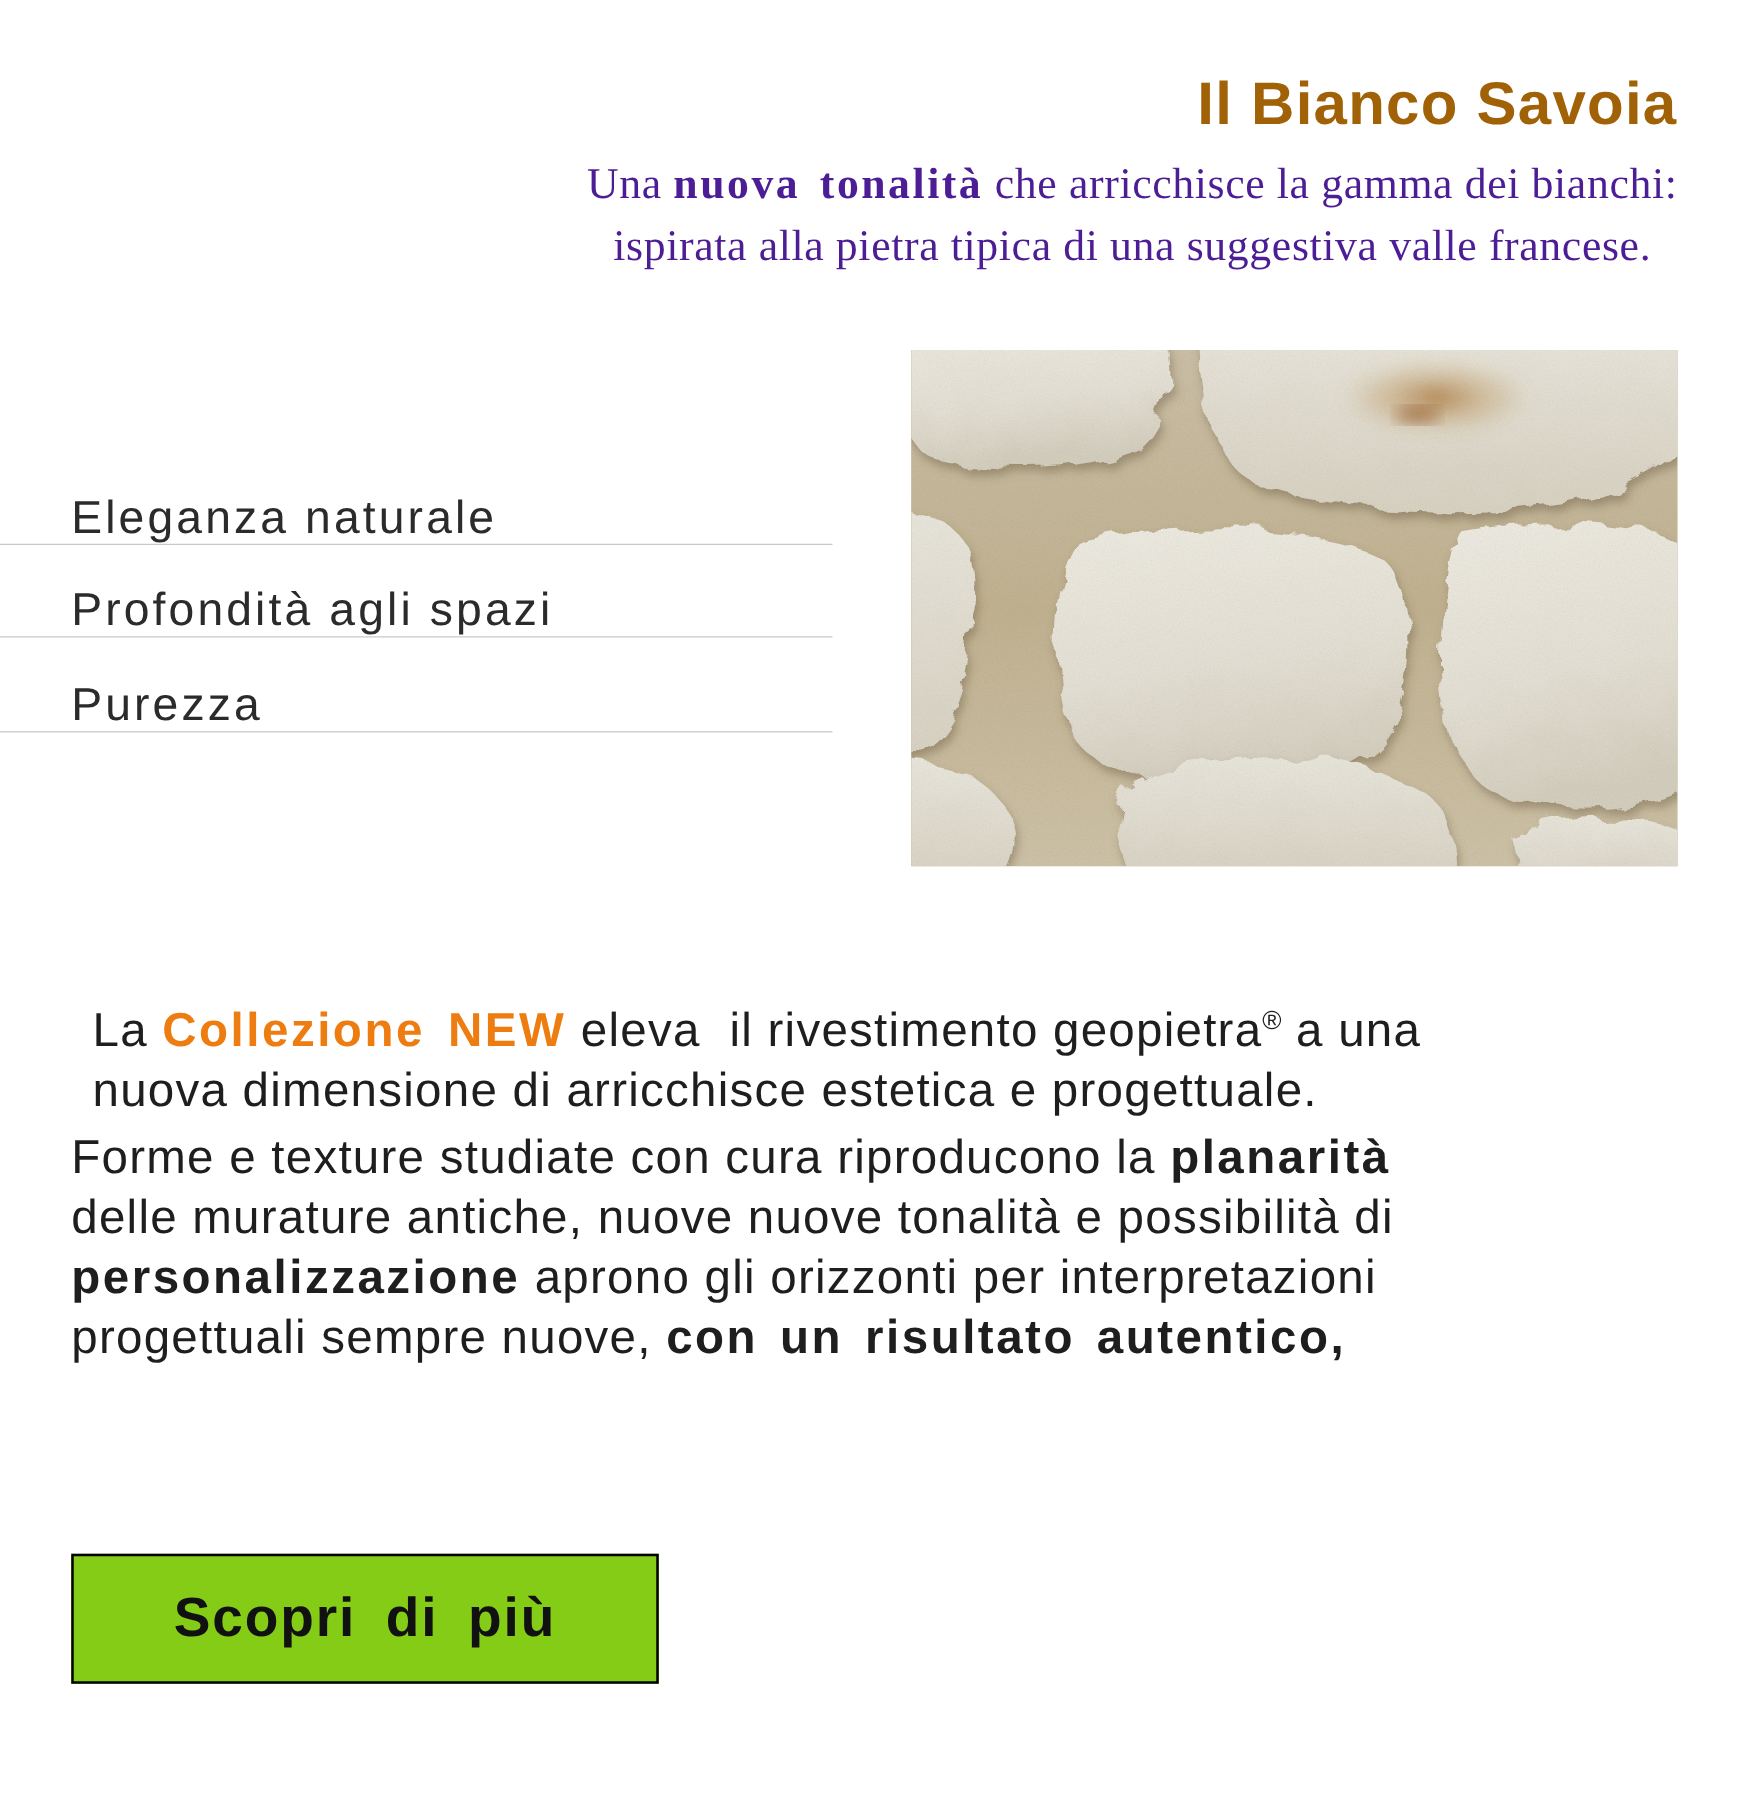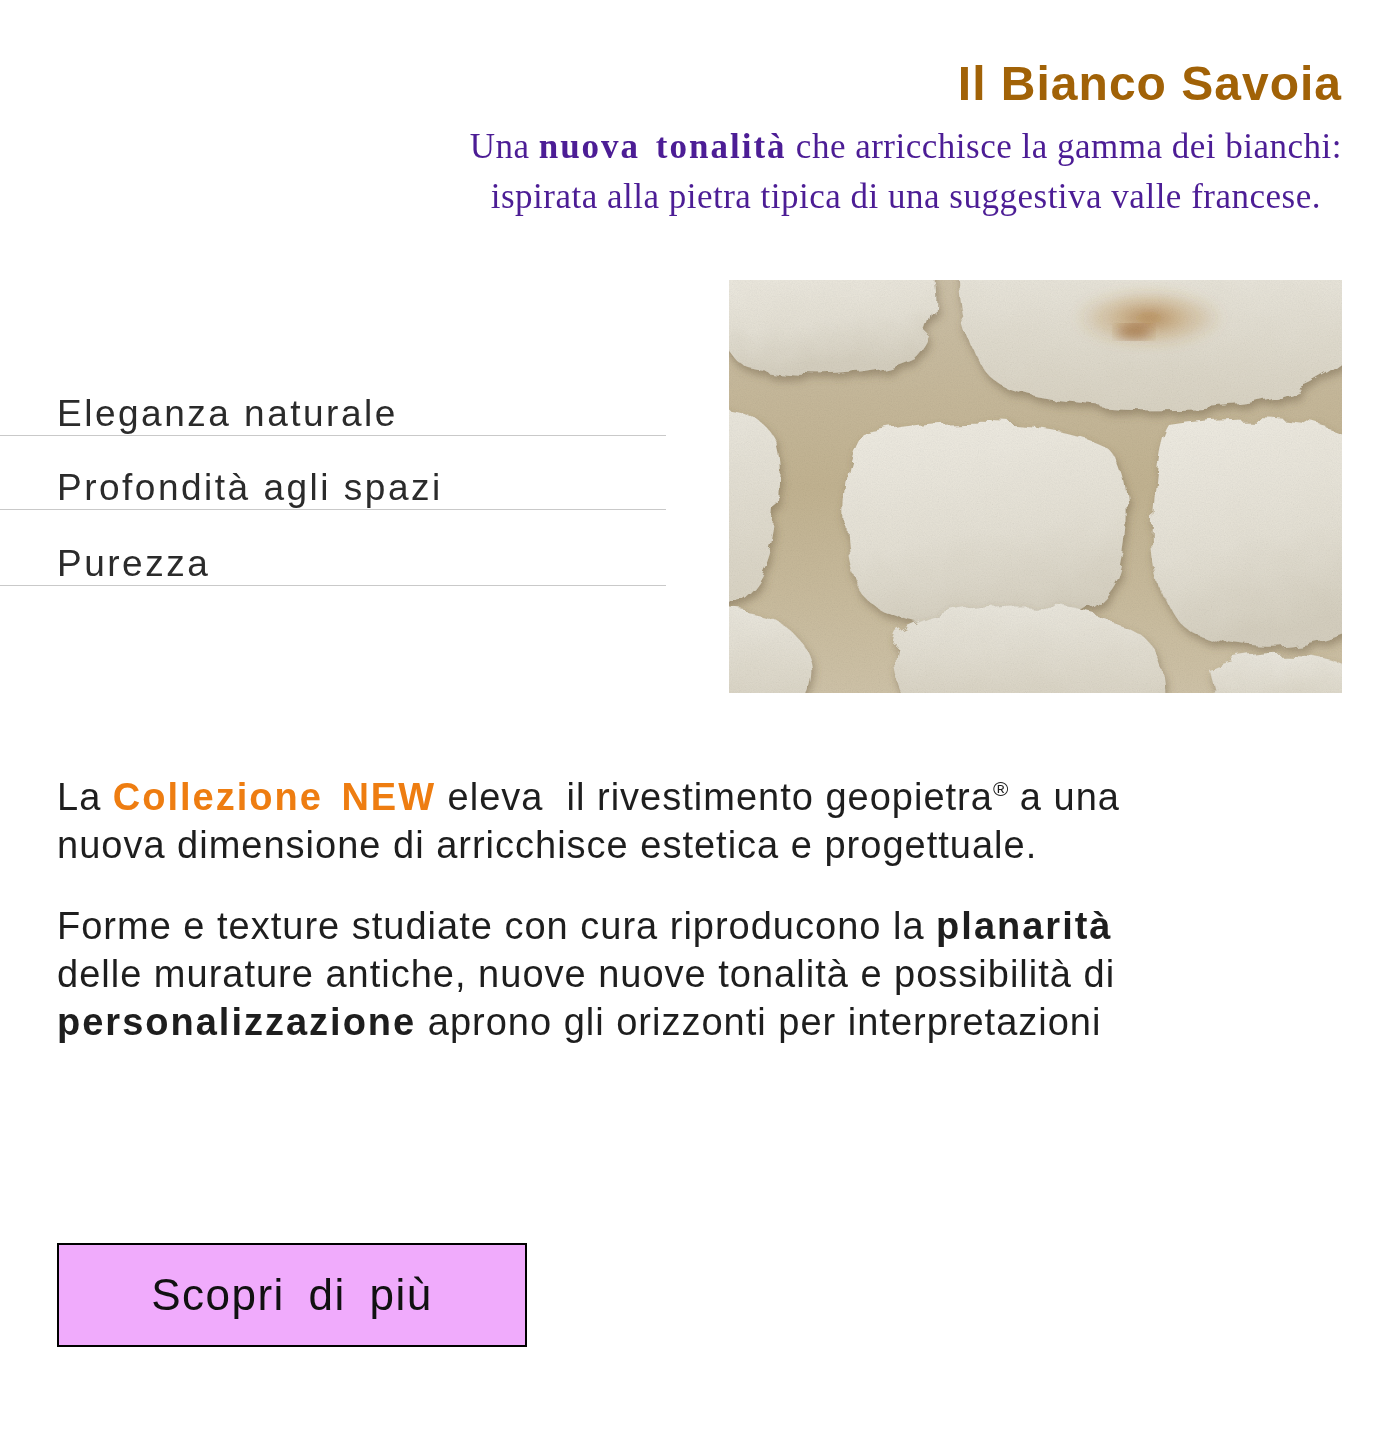--- a/index.html
+++ b/index.html
@@ -55,37 +55,37 @@
   }
   .photo svg { display:block; }
 
   
   .para {
     position:absolute; left:57px;
     font-size:38px; line-height:48px;
     letter-spacing:1px; color:#1e1e1e;
   }
   .para .line { display:block; white-space:pre; }
-  .intro { top:765px; }
+  .intro { top:793px;margin-left:17px; }
   .body-copy { top:902px; }
   .brand {
     color:var(--accent-orange,#ee7d11);
     font-weight:700; letter-spacing:2px; word-spacing:6px;
   }
   .sup { font-size:.55em; vertical-align:super; letter-spacing:0; }
 
   
   .cta {
     position:absolute; left:57px; top:1243px;
     width:470px; height:104px;
-    background:#f0abfc;
+    background:#84cc16;
     border:2px solid var(--button-border,#000000);
     display:flex; align-items:center; justify-content:center;
     font-family:inherit;
-    font-size:44px; font-weight:400;
+    font-size:44px; font-weight:700;
     letter-spacing:1.5px; word-spacing:10px;
     color:#111111;
     cursor:pointer;
     white-space:pre;
   }
 </style>
 </head>
 <body>
 
 <div class="page">
@@ -159,19 +159,20 @@
 
   <div class="para intro">
     <span class="line"><span>La </span><span class="brand">Collezione NEW</span><span> eleva  il rivestimento geopietra</span><span class="sup">®</span><span> a una</span></span>
     <span class="line">nuova dimensione di arricchisce estetica e progettuale.</span>
   </div>
 
   <div class="para body-copy">
     <span class="line"><span>Forme e texture studiate con cura riproducono la </span><span class="b">planarità</span></span>
     <span class="line">delle murature antiche, nuove nuove tonalità e possibilità di</span>
     <span class="line"><span class="b">personalizzazione</span><span> aprono gli orizzonti per interpretazioni</span></span>
+    <span class="line"><span>progettuali sempre nuove, </span><span class="b">con un risultato autentico,</span></span>
   </div>
 
   <button class="cta">
     <span>Scopri di più</span>
   </button>
 
 </div>
 
 </body></html>

